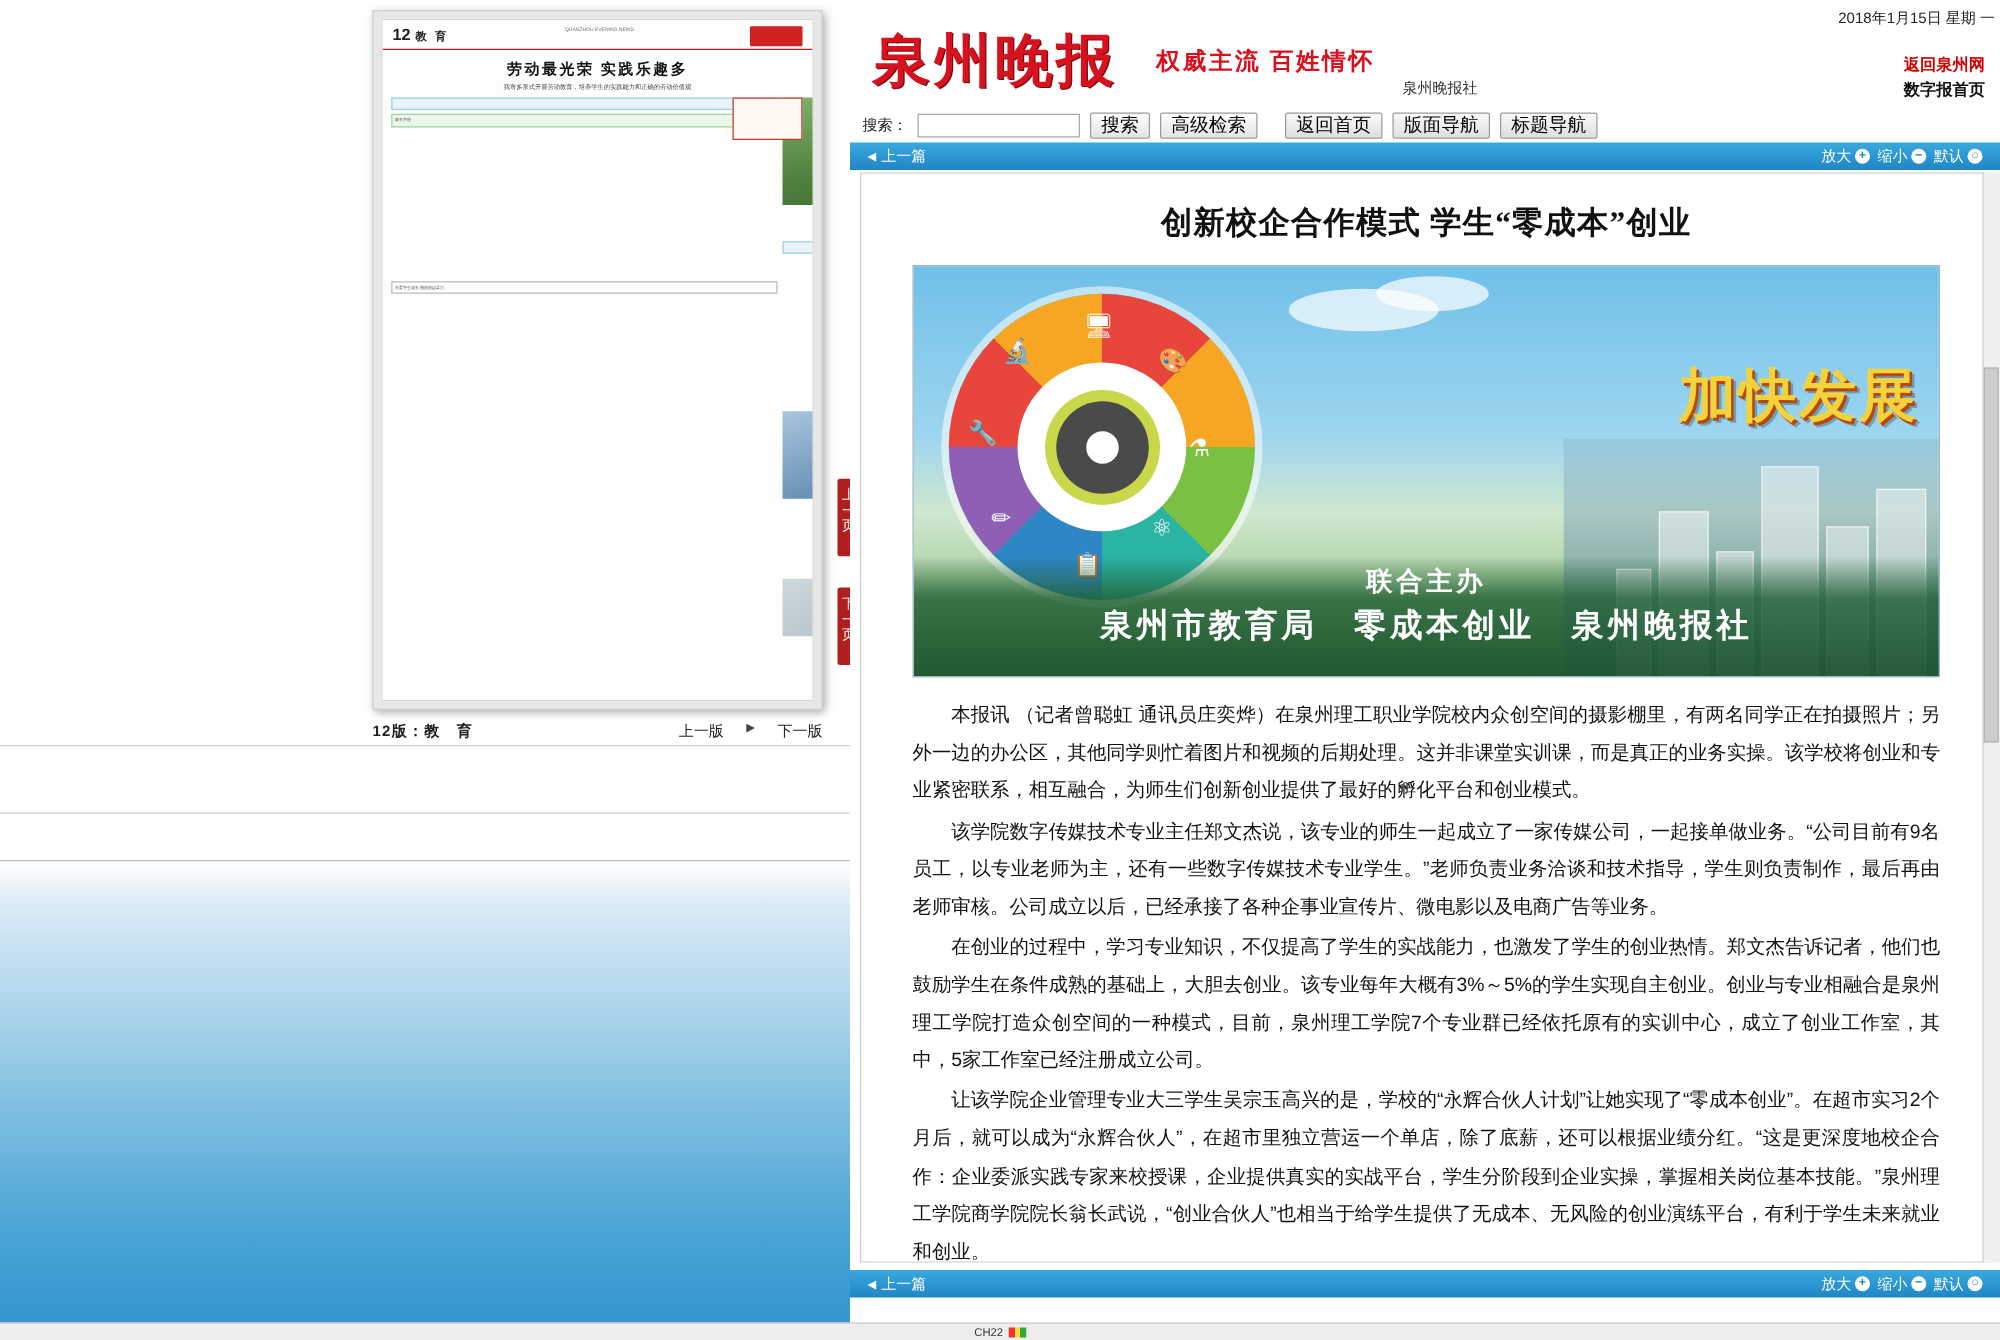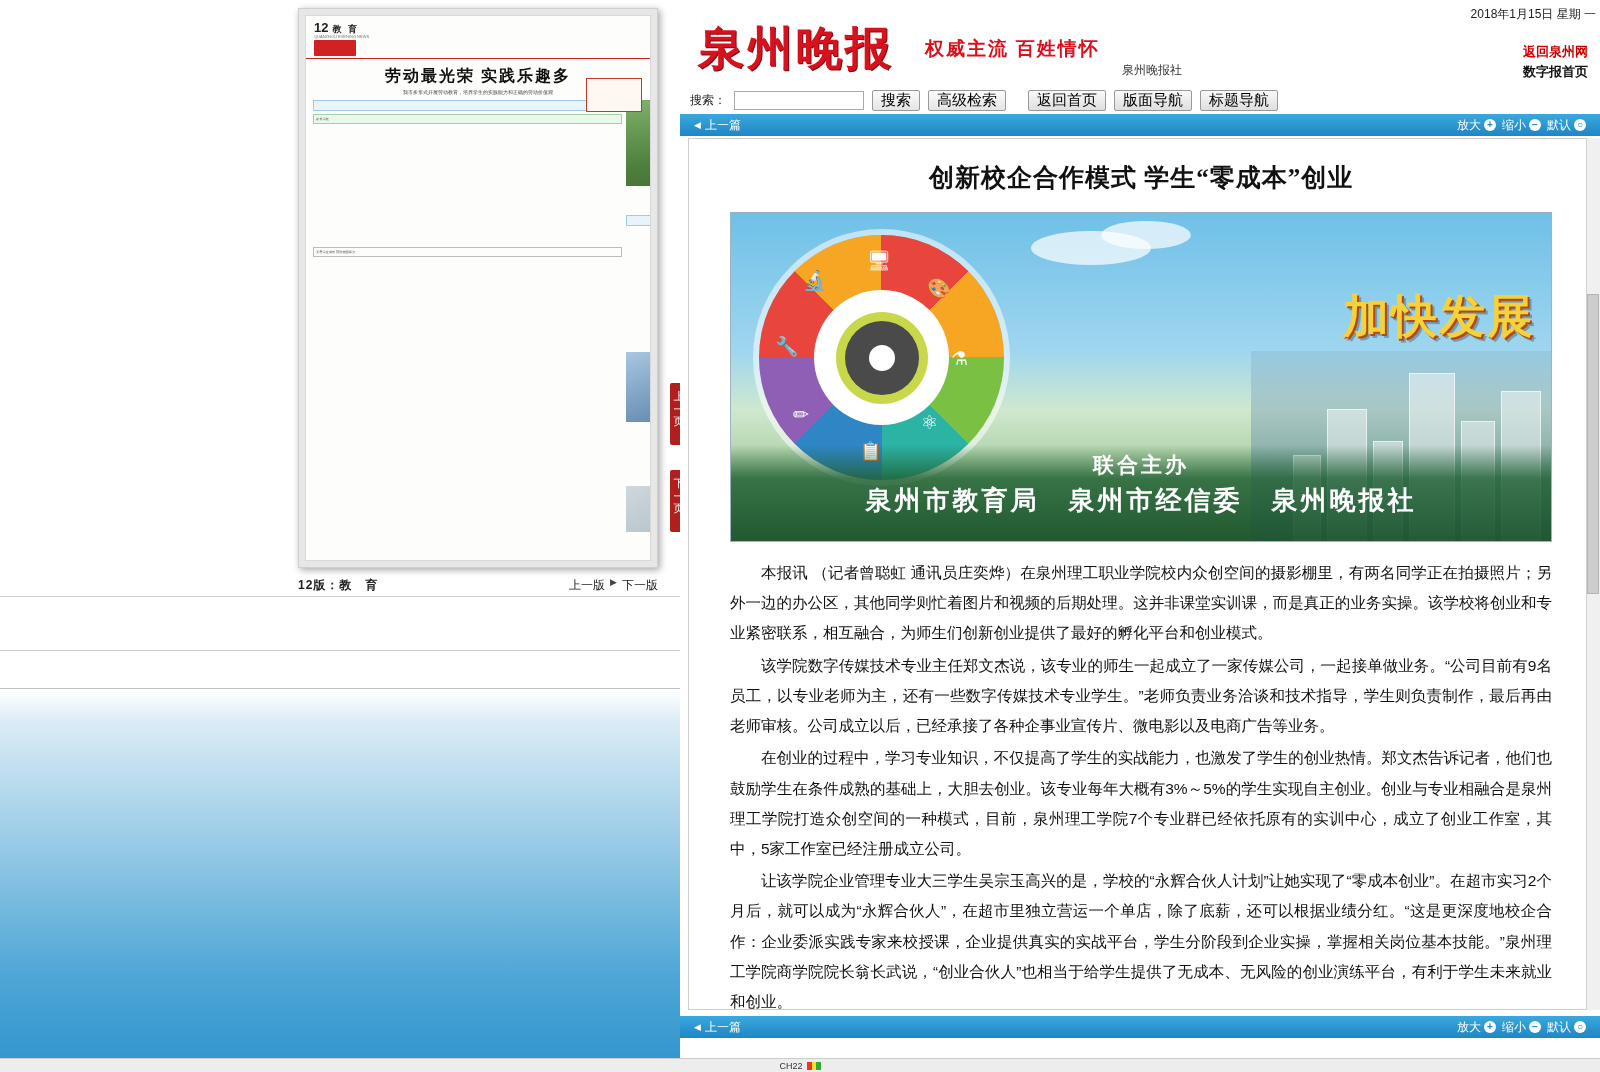--- a/index.html
+++ b/index.html
@@ -27,49 +27,49 @@
     box-shadow:2px 2px 7px rgba(0,0,0,0.35);
     padding:6px;
   }
   #page-paper {
     width:100%; height:100%; background:#fdfdfb; border:1px solid #d8d8d8;
     position:relative; overflow:hidden;
     font-size:3px; color:#333;
   }
   .np-head {
     display:flex; align-items:flex-start; justify-content:space-between;
-    padding:5px 8px 2px 8px; border-bottom:1.5px solid #c02020;flex-direction:column;
+    padding:5px 8px 2px 8px; border-bottom:1.5px solid #c02020;
   }
   .np-pageno { font-size:13px; font-weight:bold; color:#222; line-height:1; }
   .np-pageno span.sect { font-size:9px; font-weight:bold; margin-left:4px; letter-spacing:2px;}
   .np-headright { text-align:right; font-size:4px; color:#777; line-height:1.6; }
   .np-logo { width:42px; height:16px; background:#d02222; border-radius:1px; }
   .np-title {
-    text-align:center; font-size:16px; font-weight:bold; color:#111;
+    text-align:center; font-size:12px; font-weight:bold; color:#111;
     letter-spacing:2px; margin:7px 0 2px 0; font-family:"Liberation Serif", serif;
   }
   .np-sub { text-align:center; font-size:5px; color:#444; margin-bottom:5px; }
   .np-cols { display:flex; gap:4px; padding:0 7px; }
   .np-col { flex:1; }
   .np-txt { line-height:1.35; color:#555; font-size:3.2px; text-align:justify;}
   .np-box { border:0.5px solid #bbb; padding:2px; margin-bottom:3px; }
   .np-blue { background:#e8f3fb; border:0.5px solid #9ecbe8; }
   .np-green { background:#eaf7ea; border:0.5px solid #9fd49f; }
   .np-photo1 { height:86px; background:linear-gradient(170deg,#7fb26b,#4e7f3c 55%,#3e6b33); margin-bottom:3px; position:relative;}
   .np-photo2 { height:70px; background:linear-gradient(160deg,#a8c6e0,#5e86ad 60%,#41627f); margin:3px 0;}
   .np-photo3 { height:46px; background:linear-gradient(150deg,#cfd8dc,#8fa6b2); margin:3px 0;}
   .np-caption { text-align:center; font-size:4.6px; color:#222; font-weight:bold; padding:2px 0;}
   .np-stamp { position:absolute; right:8px; top:62px; width:56px; height:34px; border:1px solid #c0392b; background:#fff7f2;}
   #page-meta {
     position:absolute; left:298px; top:574px; width:360px; height:22px;
     display:flex; align-items:center; justify-content:space-between;
     font-size:12px; color:#222;
   }
   #page-meta .pm-left { font-weight:bold; letter-spacing:1px; }
-  #page-meta .pm-right { display:flex; gap:5px; align-items:flex-start; font-size:12px; }
+  #page-meta .pm-right { display:flex; gap:18px; align-items:flex-start; font-size:12px; }
   #page-meta .pm-right span.arrow { color:#444; font-size:9px; }
   #btn-prev-page, #btn-next-page {
     position:absolute; left:670px; width:18px; height:62px;
     background:#b01e1e; color:#fff; font-size:11px; text-align:center;
     line-height:1.15; padding-top:7px; letter-spacing:0; cursor:pointer;
     border-radius:2px;
   }
   #btn-prev-page { top:383px; }
   #btn-next-page { top:470px; }
   #left-divider1 { position:absolute; left:0; top:596px; width:680px; height:1px; background:#cfcfcf;}
@@ -356,21 +356,21 @@
           <span class="fig-icon" style="left:168px;top:42px;">🎨</span>
           <div class="fig-wheel-inner">
             <div class="fig-gear"></div>
           </div>
         </div>
         <div class="fig-bigtext">
           <div>加快发展</div>
         </div>
         <div class="fig-band">
           <div class="b1">联合主办</div>
-          <div class="b2">泉州市教育局　泉州市经信委　泉州晚报社</div>
+          <div class="b2">泉州市教育局　零成本创业　泉州晚报社</div>
         </div>
       </div>
 
       <div id="art-body">
         <p>本报讯 （记者曾聪虹 通讯员庄奕烨）在泉州理工职业学院校内众创空间的摄影棚里，有两名同学正在拍摄照片；另外一边的办公区，其他同学则忙着图片和视频的后期处理。这并非课堂实训课，而是真正的业务实操。该学校将创业和专业紧密联系，相互融合，为师生们创新创业提供了最好的孵化平台和创业模式。</p>
         <p>该学院数字传媒技术专业主任郑文杰说，该专业的师生一起成立了一家传媒公司，一起接单做业务。“公司目前有9名员工，以专业老师为主，还有一些数字传媒技术专业学生。”老师负责业务洽谈和技术指导，学生则负责制作，最后再由老师审核。公司成立以后，已经承接了各种企事业宣传片、微电影以及电商广告等业务。</p>
         <p>在创业的过程中，学习专业知识，不仅提高了学生的实战能力，也激发了学生的创业热情。郑文杰告诉记者，他们也鼓励学生在条件成熟的基础上，大胆去创业。该专业每年大概有3%～5%的学生实现自主创业。创业与专业相融合是泉州理工学院打造众创空间的一种模式，目前，泉州理工学院7个专业群已经依托原有的实训中心，成立了创业工作室，其中，5家工作室已经注册成立公司。</p>
         <p>让该学院企业管理专业大三学生吴宗玉高兴的是，学校的“永辉合伙人计划”让她实现了“零成本创业”。在超市实习2个月后，就可以成为“永辉合伙人”，在超市里独立营运一个单店，除了底薪，还可以根据业绩分红。“这是更深度地校企合作：企业委派实践专家来校授课，企业提供真实的实战平台，学生分阶段到企业实操，掌握相关岗位基本技能。”泉州理工学院商学院院长翁长武说，“创业合伙人”也相当于给学生提供了无成本、无风险的创业演练平台，有利于学生未来就业和创业。</p>
       </div>
     </div>

